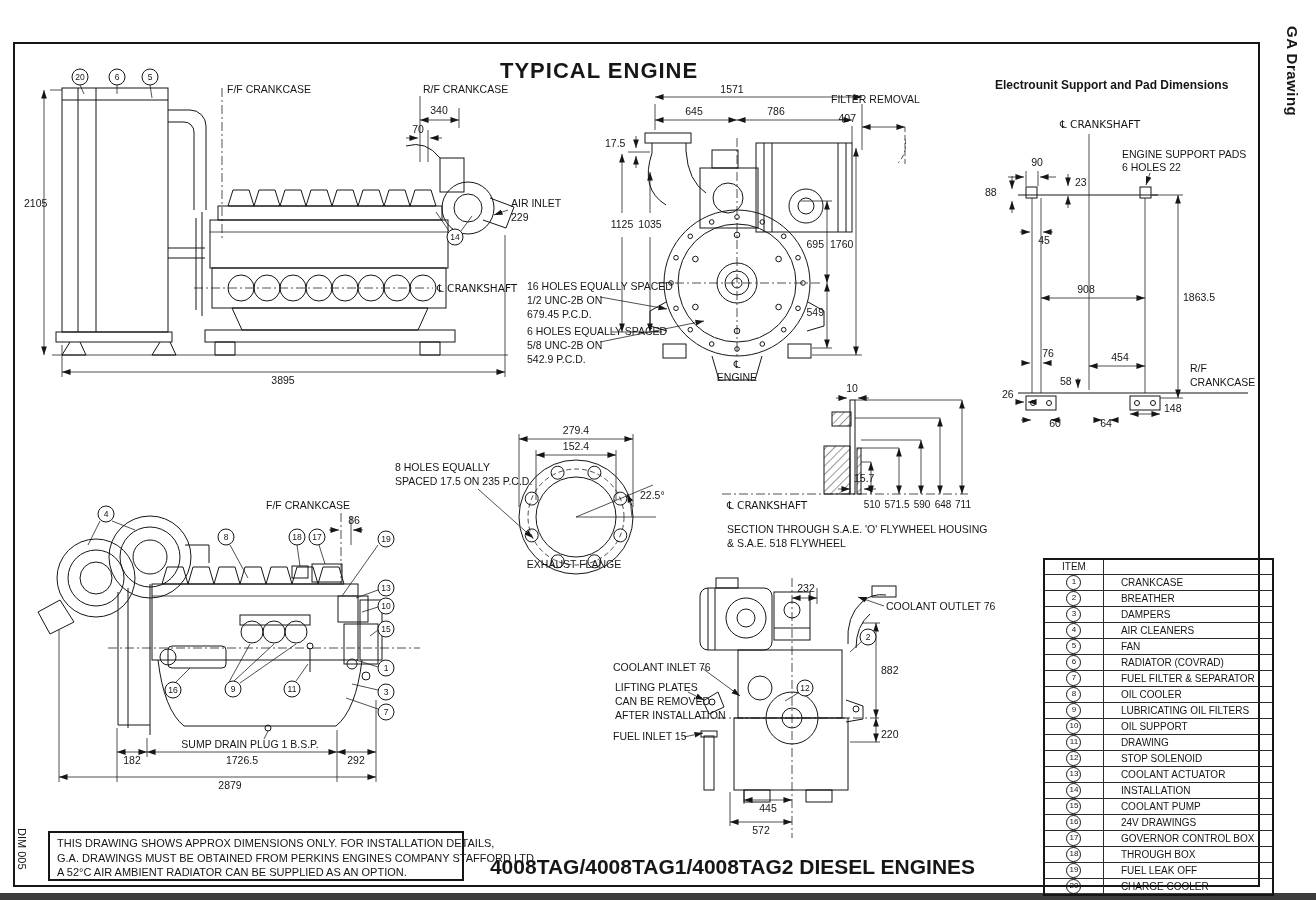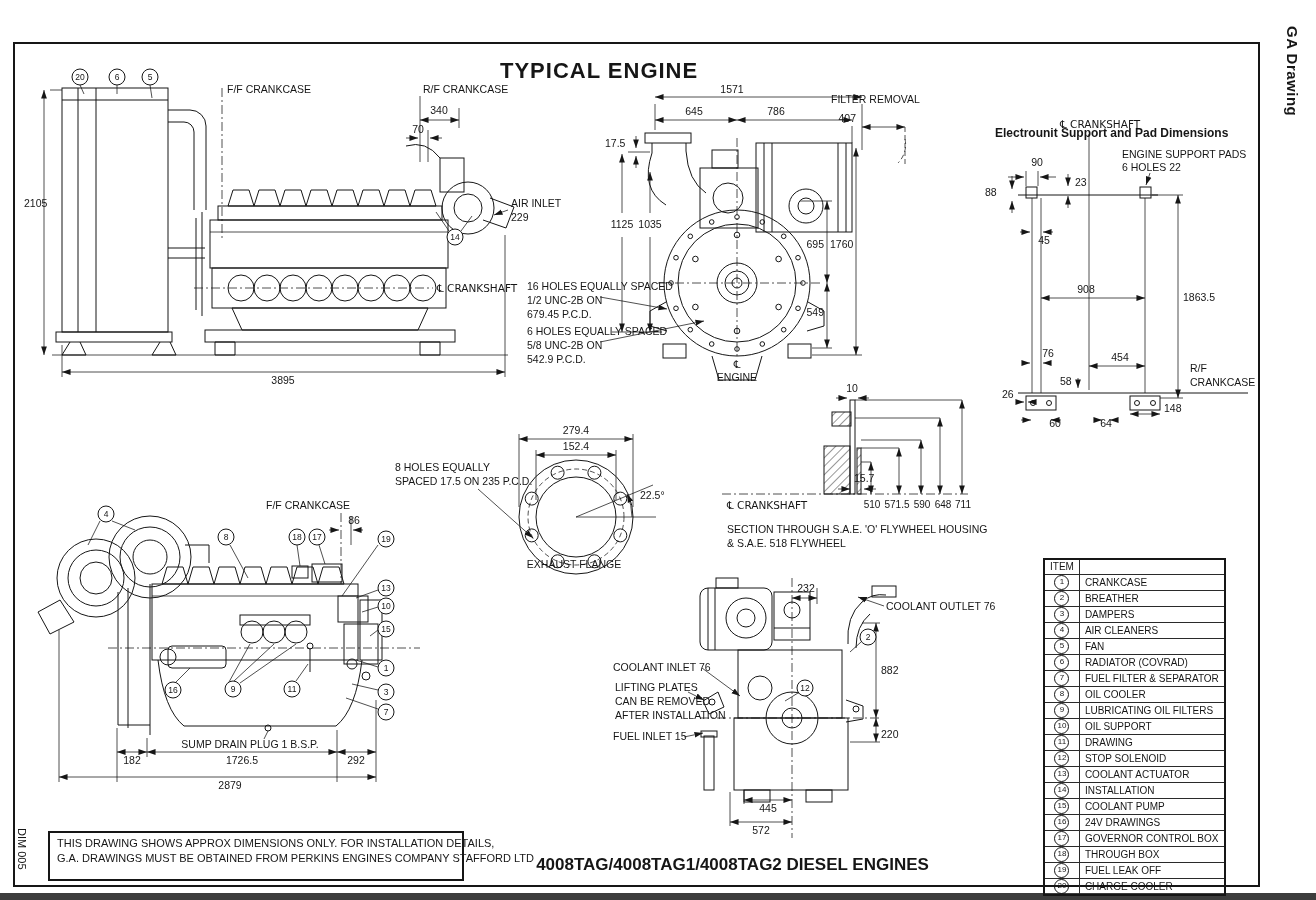--- a/index.html
+++ b/index.html
@@ -1,32 +1,32 @@
 <!DOCTYPE html>
 <html><head>
 <meta charset="utf-8">
 <style>
   html,body{margin:0;padding:0;background:#fff;}
   body{position:relative;width:1316px;height:900px;overflow:hidden;
        font-family:"Liberation Sans",sans-serif;color:#161616;}
   .frame{position:absolute;left:13px;top:42px;width:1243px;height:841px;border:2px solid #161616;}
   #title{position:absolute;left:500px;top:58px;width:280px;text-align:left;
          font-size:22px;font-weight:bold;letter-spacing:1px;}
-  #eu-title{position:absolute;left:995px;top:78px;width:240px;font-size:12px;font-weight:bold;margin-top:48px;}
+  #eu-title{position:absolute;left:995px;top:78px;width:240px;font-size:12px;font-weight:bold;}
   #ga{position:absolute;left:1284px;top:26px;writing-mode:vertical-rl;
       font-size:15px;font-weight:bold;letter-spacing:.5px;}
   #doccode{position:absolute;left:16px;top:828px;writing-mode:vertical-rl;font-size:11px;}
   #notebox{position:absolute;left:48px;top:831px;width:398px;height:40px;border:2px solid #161616;
            padding:3px 7px;font-size:11px;line-height:1.32;white-space:nowrap;}
   #btitle{position:absolute;left:480px;top:855px;width:505px;text-align:center;
-          font-size:17px;font-weight:bold;}
+          font-size:21px;font-weight:bold;}
   .bottom-strip{position:absolute;left:0;top:893px;width:1316px;height:7px;background:#3d3d3d;}
   #item-table{position:absolute;left:1043px;top:558px;width:175px;border-collapse:collapse;
               border:2px solid #161616;font-size:10px;}
-  #item-table td{border:1px solid #2a2a2a;height:13.5px;padding:0 5px;white-space:nowrap;}
+  #item-table td{border:1px solid #2a2a2a;height:13.5px;padding:0 17px;white-space:nowrap;}
   #item-table td.c1{width:30px;text-align:center;}
   .cnum{display:inline-block;width:13px;height:13px;border:1px solid #161616;border-radius:50%;
         font-size:8px;line-height:12px;text-align:center;vertical-align:middle;}
   #art{position:absolute;left:0;top:0;}
   .ln{stroke:#161616;stroke-width:1;fill:none;}
   .tn{stroke:#161616;stroke-width:.75;fill:none;}
   .cl{stroke:#161616;stroke-width:.75;fill:none;stroke-dasharray:9 3 2 3;}
   .dsh{stroke-dasharray:5 3;}
   text{fill:#161616;font-family:"Liberation Sans",sans-serif;font-size:10.5px;}
   .tc{text-anchor:middle;} .te{text-anchor:end;}
@@ -39,20 +39,21 @@
 <body>
 
 <div class="frame"></div>
 <div id="title">TYPICAL ENGINE</div>
 <div id="ga">GA Drawing</div>
 <div id="doccode">DIM 005</div>
 <div id="eu-title">Electrounit Support and Pad Dimensions</div>
 <div id="notebox">
   <div>THIS DRAWING SHOWS APPROX DIMENSIONS ONLY. FOR INSTALLATION DETAILS,</div>
   <div>G.A. DRAWINGS MUST BE OBTAINED FROM PERKINS ENGINES COMPANY STAFFORD LTD</div>
+  <div>A 52°C AIR AMBIENT RADIATOR CAN BE SUPPLIED AS AN OPTION.</div>
 </div>
 <div id="btitle">4008TAG/4008TAG1/4008TAG2 DIESEL ENGINES</div>
 <div class="bottom-strip"></div>
 
 <table id="item-table">
   <thead>
     <tr>
       <td class="c1">ITEM</td>
       <td></td>
     </tr>

